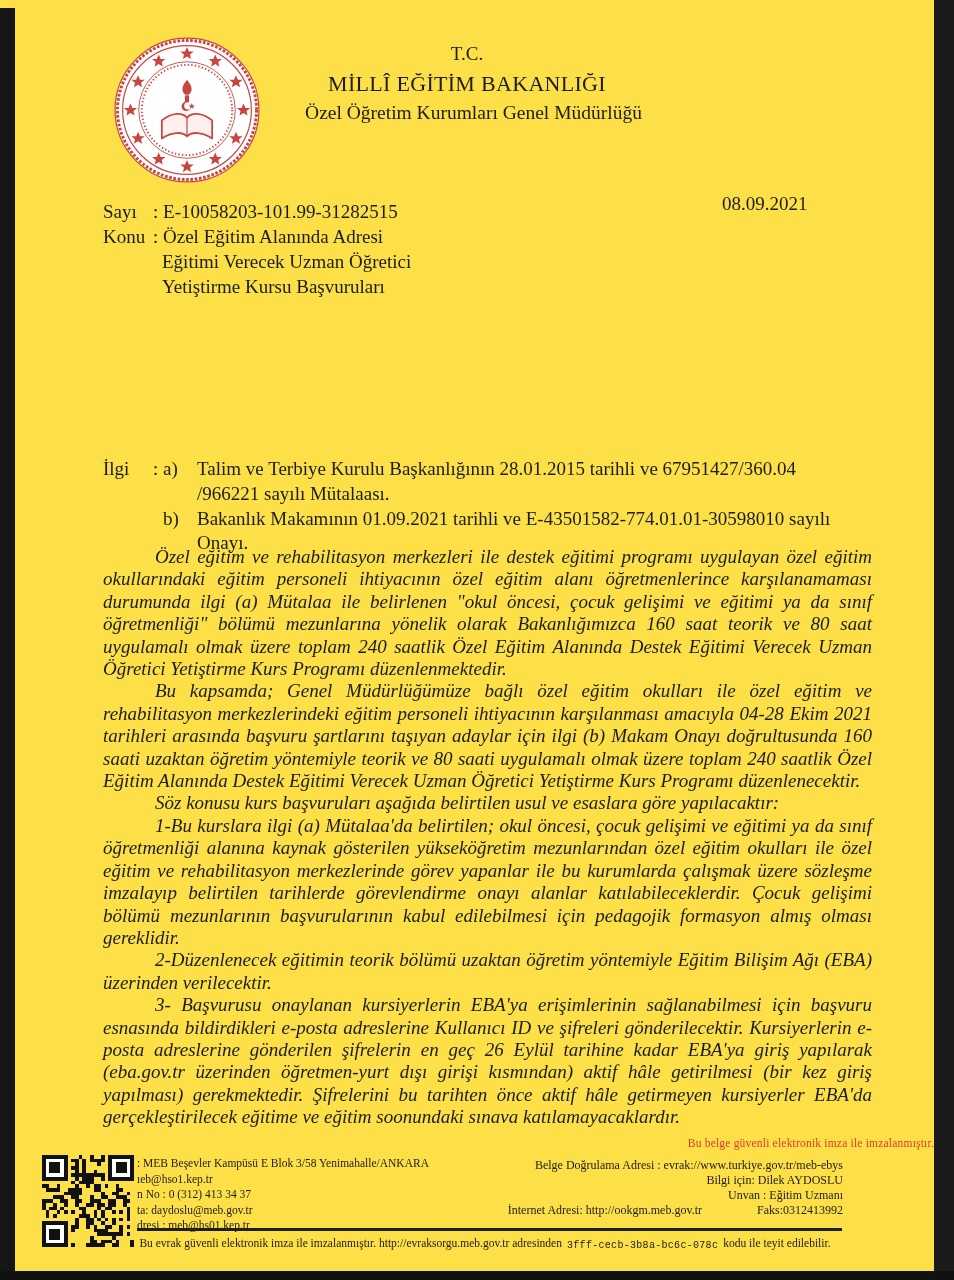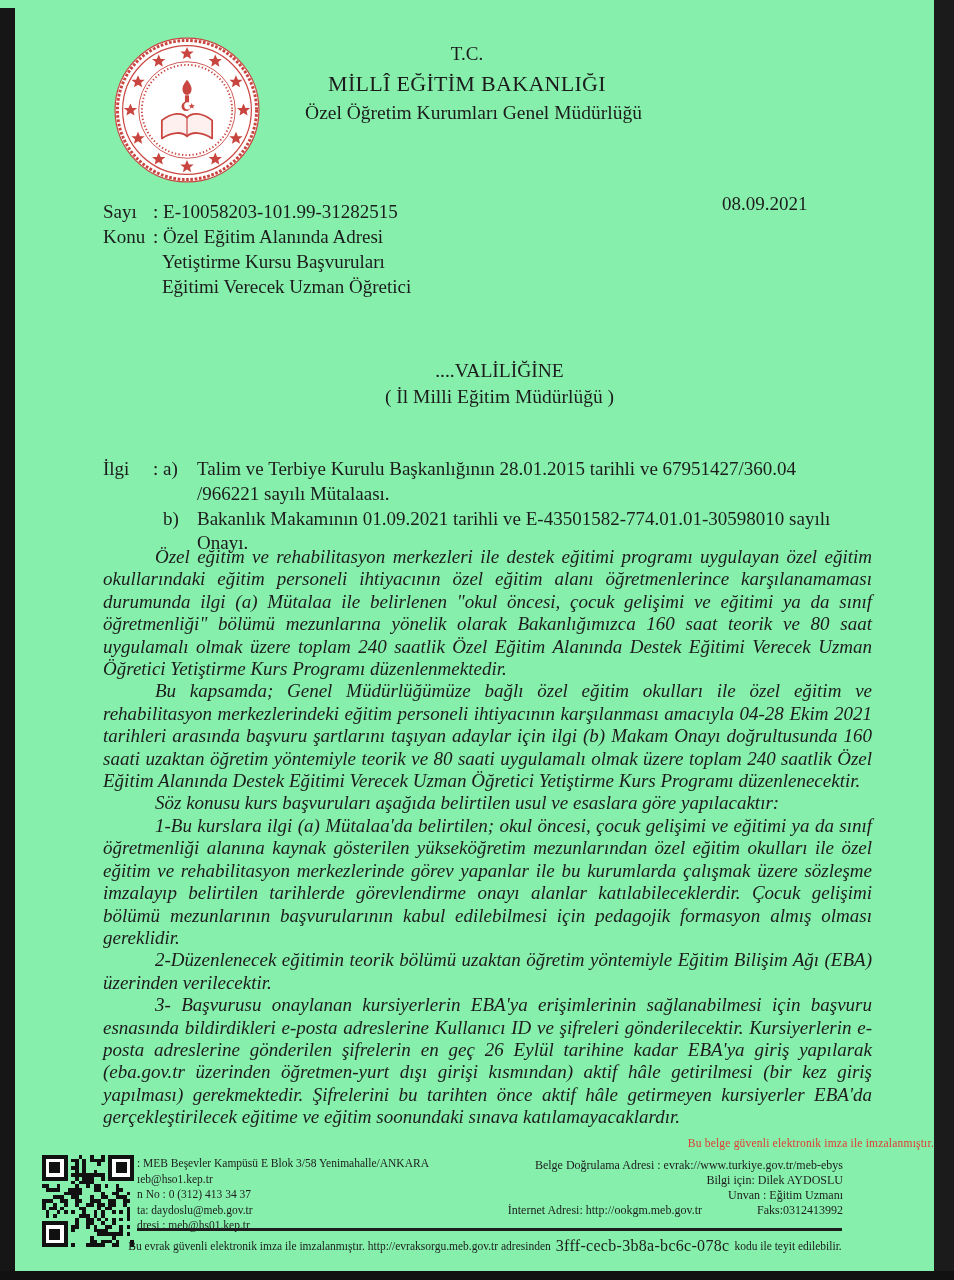--- a/index.html
+++ b/index.html
@@ -4,21 +4,21 @@
 <title>Document</title>
 <style>
   :root{
     --seal-red:#c9453f;
     --footer-red:#e03b30;
     --ink:#1c1c1c;
   }
   html,body{margin:0;padding:0;background:#ffffff;}
   .page{
     position:relative;width:954px;height:1280px;overflow:hidden;
-    background:#86efac;color:var(--ink);
+    background:#fde047;color:var(--ink);
     font-family:"Liberation Serif","DejaVu Serif",serif;
   }
   
   .edge-left{position:absolute;left:0;top:8px;bottom:0;width:15px;background:#161616;}
   .edge-right{position:absolute;right:0;top:0;bottom:0;width:20px;background:#1b1b1b;}
   .edge-bottom{position:absolute;left:0;right:0;bottom:0;height:9px;background:#111111;}
   
   .seal{position:absolute;left:113px;top:36px;width:148px;height:148px;}
   .seal svg{width:100%;height:100%;}
   
@@ -42,21 +42,21 @@
   
   .secure-note{position:absolute;left:105px;right:20px;top:1137px;text-align:right;
     font-size:11.5px;color:var(--footer-red);letter-spacing:0.2px;}
   .qr{position:absolute;left:42px;top:1152px;width:92px;height:98px;}
   .qr svg{width:100%;height:100%;shape-rendering:crispEdges;}
   .foot-left{position:absolute;left:137px;top:1156px;font-size:11.5px;line-height:15.6px;white-space:nowrap;}
   .foot-right{position:absolute;right:111px;top:1158px;text-align:right;font-size:12px;line-height:15px;white-space:nowrap;}
   .foot-right .faks{display:inline-block;margin-left:55px;text-align:right;}
   .foot-divider{position:absolute;left:137px;width:705px;top:1228px;height:3px;background:#1d1d1d;}
   .verify{position:absolute;left:120px;width:730px;top:1237px;text-align:center;font-size:11.5px;white-space:nowrap;}
-  .verify .code{font-family:Liberation Serif, serif;font-size:16px;letter-spacing:0.3px;margin:0 5px;vertical-align:-1px;}
+  .verify .code{font-family:Liberation Mono, monospace;font-size:10px;letter-spacing:0.3px;margin:0 5px;vertical-align:-1px;}
 </style>
 </head>
 <body>
 
 <div class="page">
 
   <div class="edge-left"></div>
   <div class="edge-right"></div>
   <div class="edge-bottom"></div>
 
@@ -102,29 +102,25 @@
     <div class="lh3">Özel Öğretim Kurumları Genel Müdürlüğü</div>
   </div>
 
   <div class="meta">
     <div>
       <span class="mlabel">Sayı</span><span>: E-10058203-101.99-31282515</span>
     </div>
     <div>
       <span class="mlabel">Konu</span><span>: Özel Eğitim Alanında Adresi</span>
     </div>
+    <div class="mcont">Eğitimi Verecek Uzman Öğretici</div>
     <div class="mcont">Yetiştirme Kursu Başvuruları</div>
-    <div class="mcont">Eğitimi Verecek Uzman Öğretici</div>
   </div>
   <div class="doc-date">08.09.2021</div>
 
-  <div class="addressee">
-    <div>....VALİLİĞİNE</div>
-    <div>( İl Milli Eğitim Müdürlüğü )</div>
-  </div>
 
   <div class="ilgi">
     <span>İlgi</span>
     <span>: a)</span>
     <span><span>Talim ve Terbiye Kurulu Başkanlığının 28.01.2015 tarihli ve 67951427/360.04</span><br><span>/966221 sayılı Mütalaası.</span></span>
     <span></span>
     <span class="b-prefix">b)</span>
     <span>Bakanlık Makamının 01.09.2021 tarihli ve  E-43501582-774.01.01-30598010 sayılı Onayı.</span>
   </div>
 

